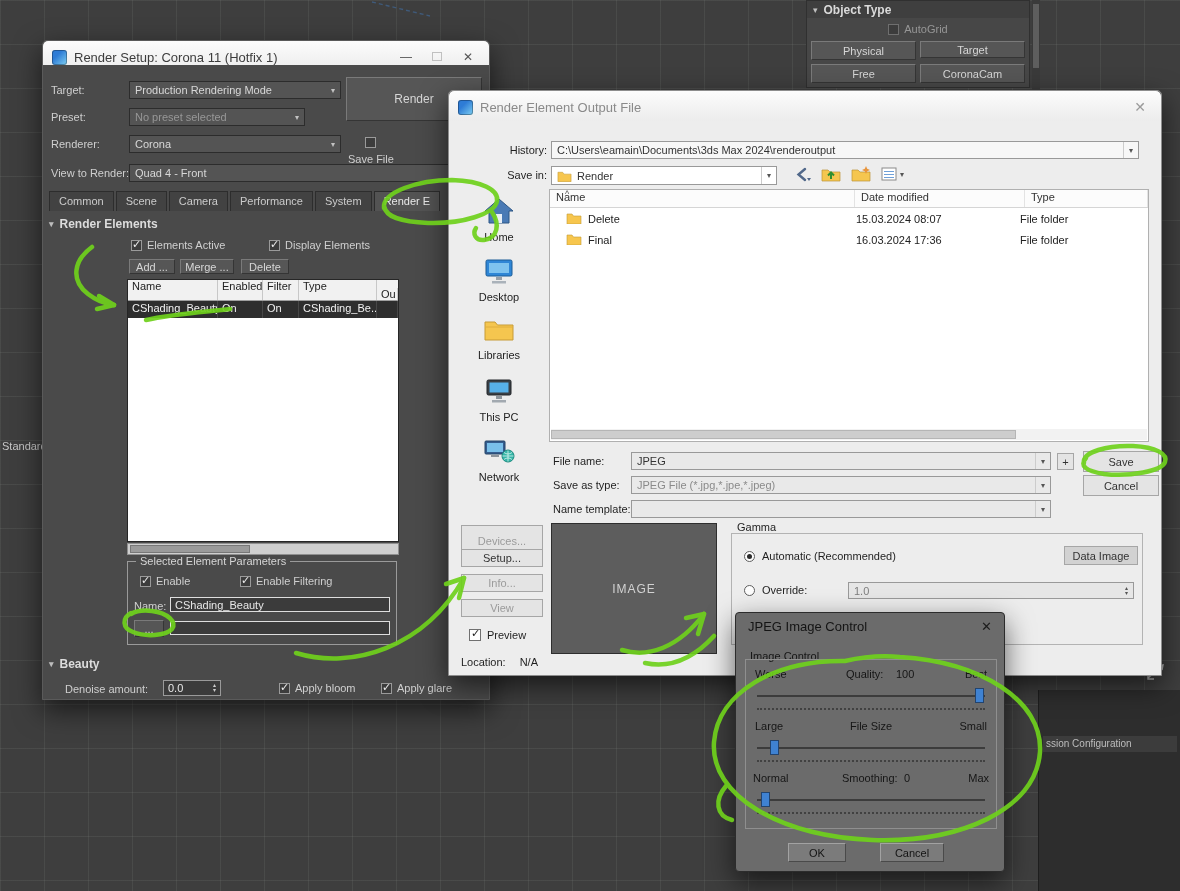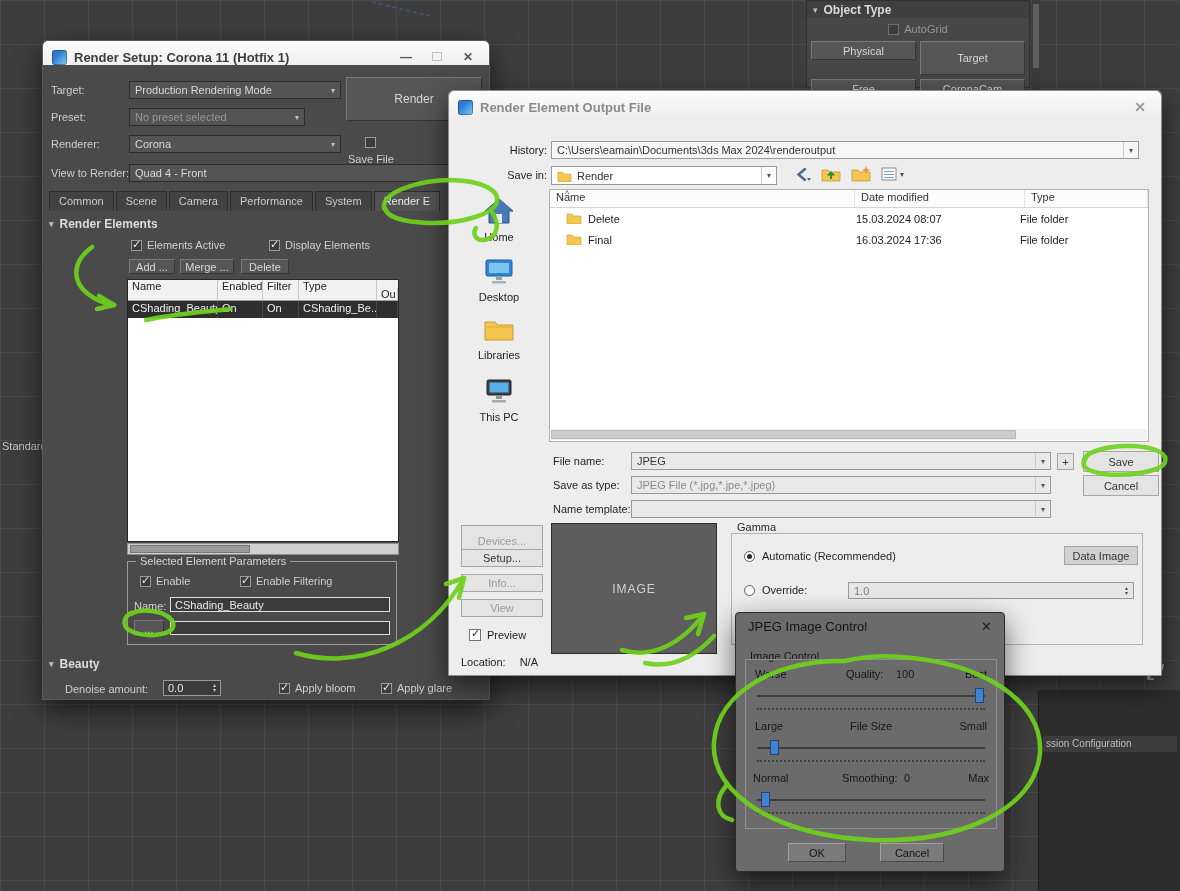--- a/index.html
+++ b/index.html
@@ -8,21 +8,21 @@
        font-family:"Liberation Sans",sans-serif;color:#ddd;}
   .abs{position:absolute;}
   .nowrap{white-space:nowrap;}
   .grid-bg{position:absolute;inset:0;
     background-image:linear-gradient(rgba(150,160,150,.13) 1px,transparent 1px),
                      linear-gradient(90deg,rgba(150,160,150,.13) 1px,transparent 1px);
     background-size:44px 44px;}
   
   .win{position:absolute;box-shadow:0 10px 28px rgba(0,0,0,.6);}
   .tb{display:flex;align-items:center;gap:7px;padding:16px 9px;background:linear-gradient(#fcfcfc,#ebebeb);
-      border-bottom:1px solid #c9c9c9;border-radius:5px 5px 0 0;font-weight:bold;}
+      border-bottom:1px solid #c9c9c9;border-radius:5px 5px 0 0;}
   .tb .t{font-size:13px;color:#3c3c3c;flex:1 1 auto;white-space:nowrap;overflow:hidden;}
   .tbbtn{width:24px;text-align:center;color:#555;font-size:12px;}
   .appicon{width:15px;height:15px;flex:0 0 auto;border-radius:3px;
       background:linear-gradient(135deg,#2e7cd6 35%,#7fd0f2);box-shadow:inset 0 0 0 1px rgba(0,0,0,.3);}
   .i-close::before{content:"✕";}
   .i-min::before{content:"—";}
   .i-max{width:10px;height:9px;border:1px solid #c0c0c0;display:inline-block;}
   
   .dk-label{font-size:11px;color:#cfcfcf;white-space:nowrap;}
   .combo-dk{background:#545454;border:1px solid #2c2c2c;color:#d8d8d8;font-size:11px;
@@ -110,21 +110,21 @@
     <div style="height:17px;background:#3f3f3f;display:flex;align-items:center;gap:6px;padding:0 6px;">
       <span class="ra" style="font-size:9px;color:#c0c0c0;">▾</span>
       <span style="font-size:12px;font-weight:bold;color:#dadada;">Object Type</span>
     </div>
     <div style="display:flex;align-items:center;justify-content:center;gap:5px;margin-top:5px;">
       <span class="cb-dk" style="border-color:#6f6f6f;"></span>
       <span style="font-size:11px;color:#969696;">AutoGrid</span>
     </div>
     <div style="position:absolute;left:4px;top:40px;right:4px;display:grid;grid-template-columns:1fr 1fr;gap:4px;">
       <div class="btn-dk" style="height:19px;">Physical</div>
-      <div class="btn-dk" style="height:34px;">Target</div>
+      <div class="btn-dk" style="height:17px;">Target</div>
       <div class="btn-dk" style="height:19px;">Free</div>
       <div class="btn-dk" style="height:19px;">CoronaCam</div>
     </div>
   </div>
   <div class="abs" style="left:1032px;top:0;width:8px;height:150px;background:#3a3a3a;z-index:3">
     <div style="position:absolute;left:1px;right:1px;top:4px;height:64px;background:#5e5e5e;"></div>
   </div>
 
   <div class="win" style="left:42px;top:40px;width:448px;height:660px;border:1px solid #5a5a5a;border-radius:5px 5px 0 0;z-index:10">
     <div class="tb" style="height:24px;">
@@ -324,20 +324,30 @@
       </div>
       <div class="place" style="left:4px;top:256px;">
         <svg width="32" height="28" viewBox="0 0 32 28">
           <rect x="4" y="3" width="24" height="15" rx="1.5" fill="#3a3f45" stroke="#23272b"></rect>
           <rect x="6.5" y="5.5" width="19" height="10" fill="#57b0e8"></rect>
           <rect x="13" y="19" width="6" height="3" fill="#8d949b"></rect>
             <rect x="9" y="23" width="14" height="2.5" fill="#a2a9b0"></rect>
           </svg>
         <div class="plabel">This PC</div>
       </div>
+      <div class="place" style="left:4px;top:316px;">
+        <svg width="32" height="28" viewBox="0 0 32 28">
+          <rect x="2" y="4" width="20" height="13" rx="1" fill="#355d8f" stroke="#244566"></rect>
+          <rect x="4" y="6" width="16" height="9" fill="#79c0ea"></rect>
+          <rect x="8" y="18" width="8" height="2" fill="#8d949b"></rect>
+          <circle cx="25" cy="19" r="6" fill="#35b6a8" stroke="#1f8a7e"></circle>
+          <path d="M19.5 19 h11 M25 13.5 v11 M21 15.5 c2.5 2,5.5 2,8 0 M21 22.5 c2.5 -2,5.5 -2,8 0" stroke="#d9f4f0" stroke-width="0.8" fill="none"></path>
+          </svg>
+        <div class="plabel">Network</div>
+      </div>
 
       <div class="flist" style="left:100px;top:68px;width:600px;height:253px;">
         <div class="abs" style="left:15px;top:-1px;font-size:9px;color:#555;">^</div>
         <div class="fhead">
           <div style="width:305px;">Name</div>
           <div style="width:170px;">Date modified</div>
           <div style="flex:1;">Type</div>
         </div>
         <div class="frow">
           <span class="fi"><svg width="16" height="12" viewBox="0 0 16 12">

